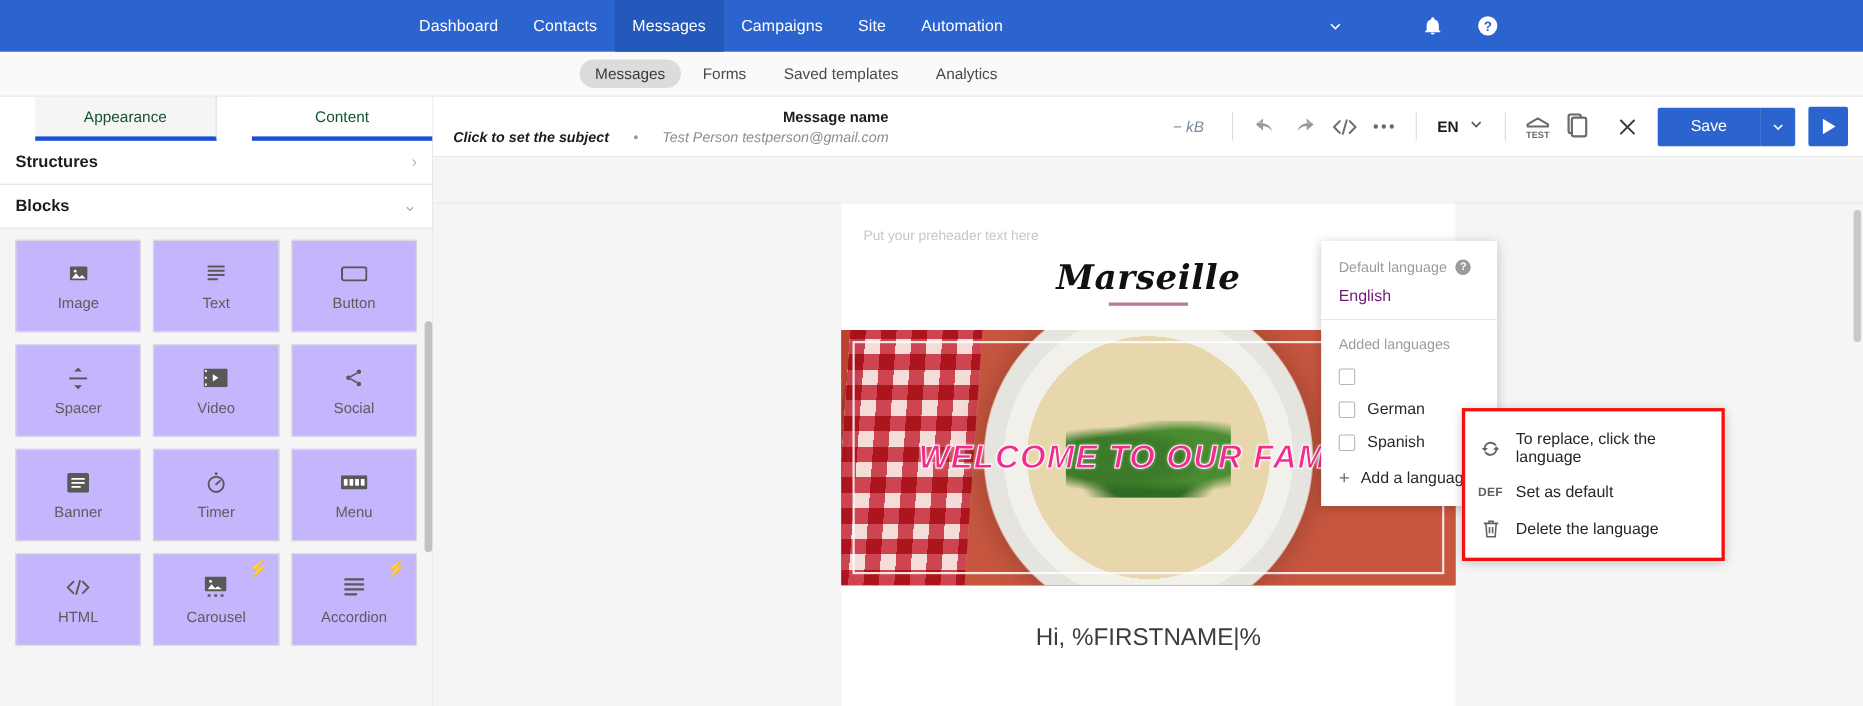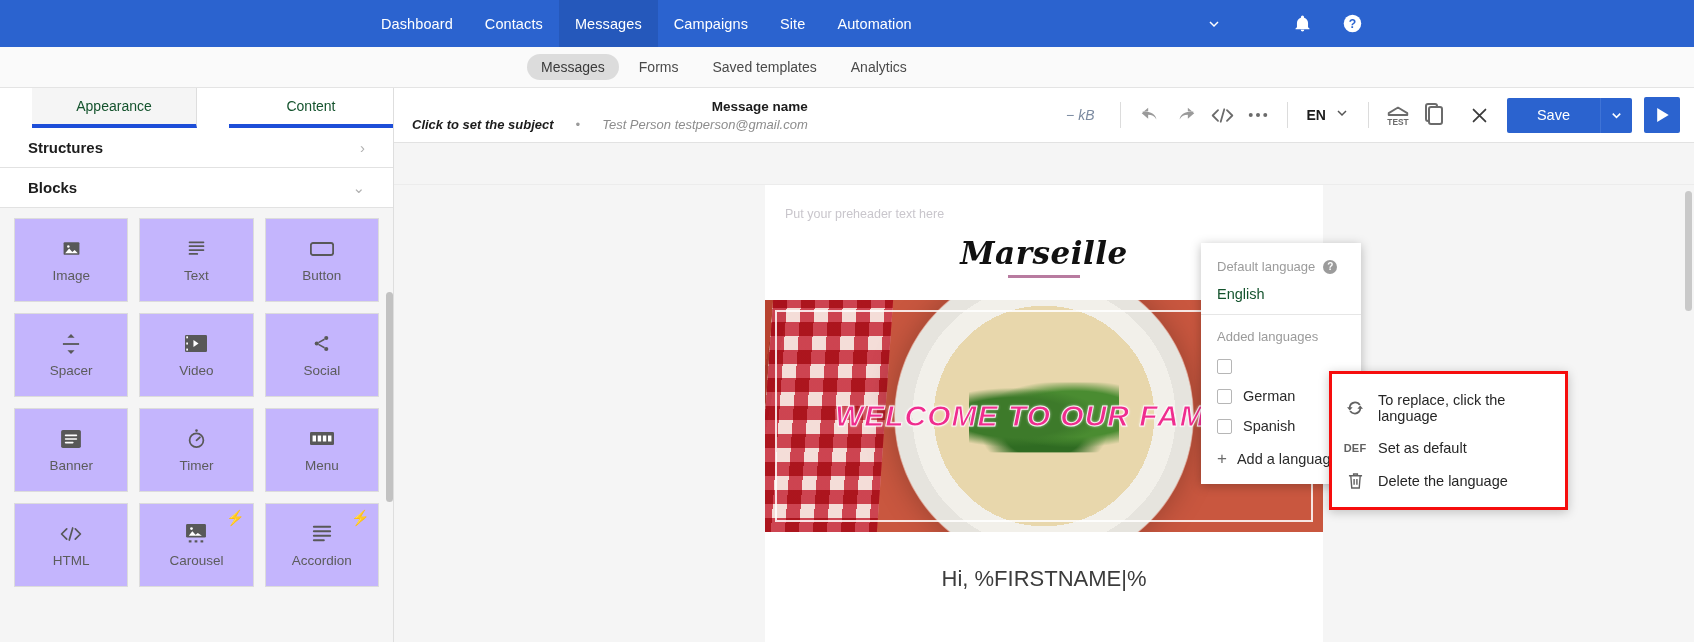--- a/index.html
+++ b/index.html
@@ -87,21 +87,21 @@
     margin-left: 32px;
   }
   .panel-tab.inactive {
     background: #f5f5f5;
     border-right: 1px solid #dedede;
   }
   .section-row {
     height: 40px;
     display: flex; align-items: center;
     justify-content: space-between;
-    padding: 0 28px;
+    padding: 0 14px;
     border-bottom: 1px solid #e2e2e2;
     cursor: pointer;
   }
   .section-row .title { font-size: 15px; font-weight: bold; color: #1d1d1d; }
   .chev { color: #b0b0b0; font-size: 15px; line-height: 1; }
 
   .blocks-scroll {
     flex: 1;
     background: #f5f5f5;
     padding: 10px 14px 0 14px;
@@ -268,35 +268,35 @@
   }
   .greeting {
     text-align: center;
     font-size: 22px; color: #3c3c3c;
     padding: 34px 0 0 0;
   }
 
   
   .lang-pop {
     position: absolute;
-    left: 807px; top: 100px;
+    left: 807px; top: 76px;
     width: 160px;
     background: #ffffff;
     box-shadow: 0 2px 10px rgba(0,0,0,.26);
     z-index: 40;
     padding: 12px 0 8px 0;
   }
   .lp-head { font-size: 13px; color: #9b9b9b; padding: 4px 16px 8px 16px; display: flex; align-items: center; gap: 8px; }
   .lp-qmark {
     width: 14px; height: 14px; border-radius: 50%;
     background: #9b9b9b; color: #fff;
     font-size: 10px; font-weight: bold;
     display: flex; align-items: center; justify-content: center;
   }
-  .lp-default { font-size: 14.5px; color: #14532d; padding: 4px 16px 12px 16px; cursor: pointer; }
+  .lp-default { font-size: 14.5px; color: #701a75; padding: 4px 16px 12px 16px; cursor: pointer; }
   .lp-div { height: 1px; background: #e6e6e6; margin: 0 0 10px 0; }
   .lp-row {
     display: flex; align-items: center; gap: 11px;
     padding: 7px 16px; font-size: 14.5px; color: #2b2b2b;
     cursor: pointer;
   }
   .cb { width: 15px; height: 15px; border: 1px solid #b6b6b6; border-radius: 2px; flex: none; }
   .lp-add { display: flex; align-items: center; gap: 10px; padding: 9px 16px; font-size: 14.5px; color: #2b2b2b; cursor: pointer; }
   .lp-plus { font-size: 17px; color: #6b6b6b; line-height: 1; }
 

